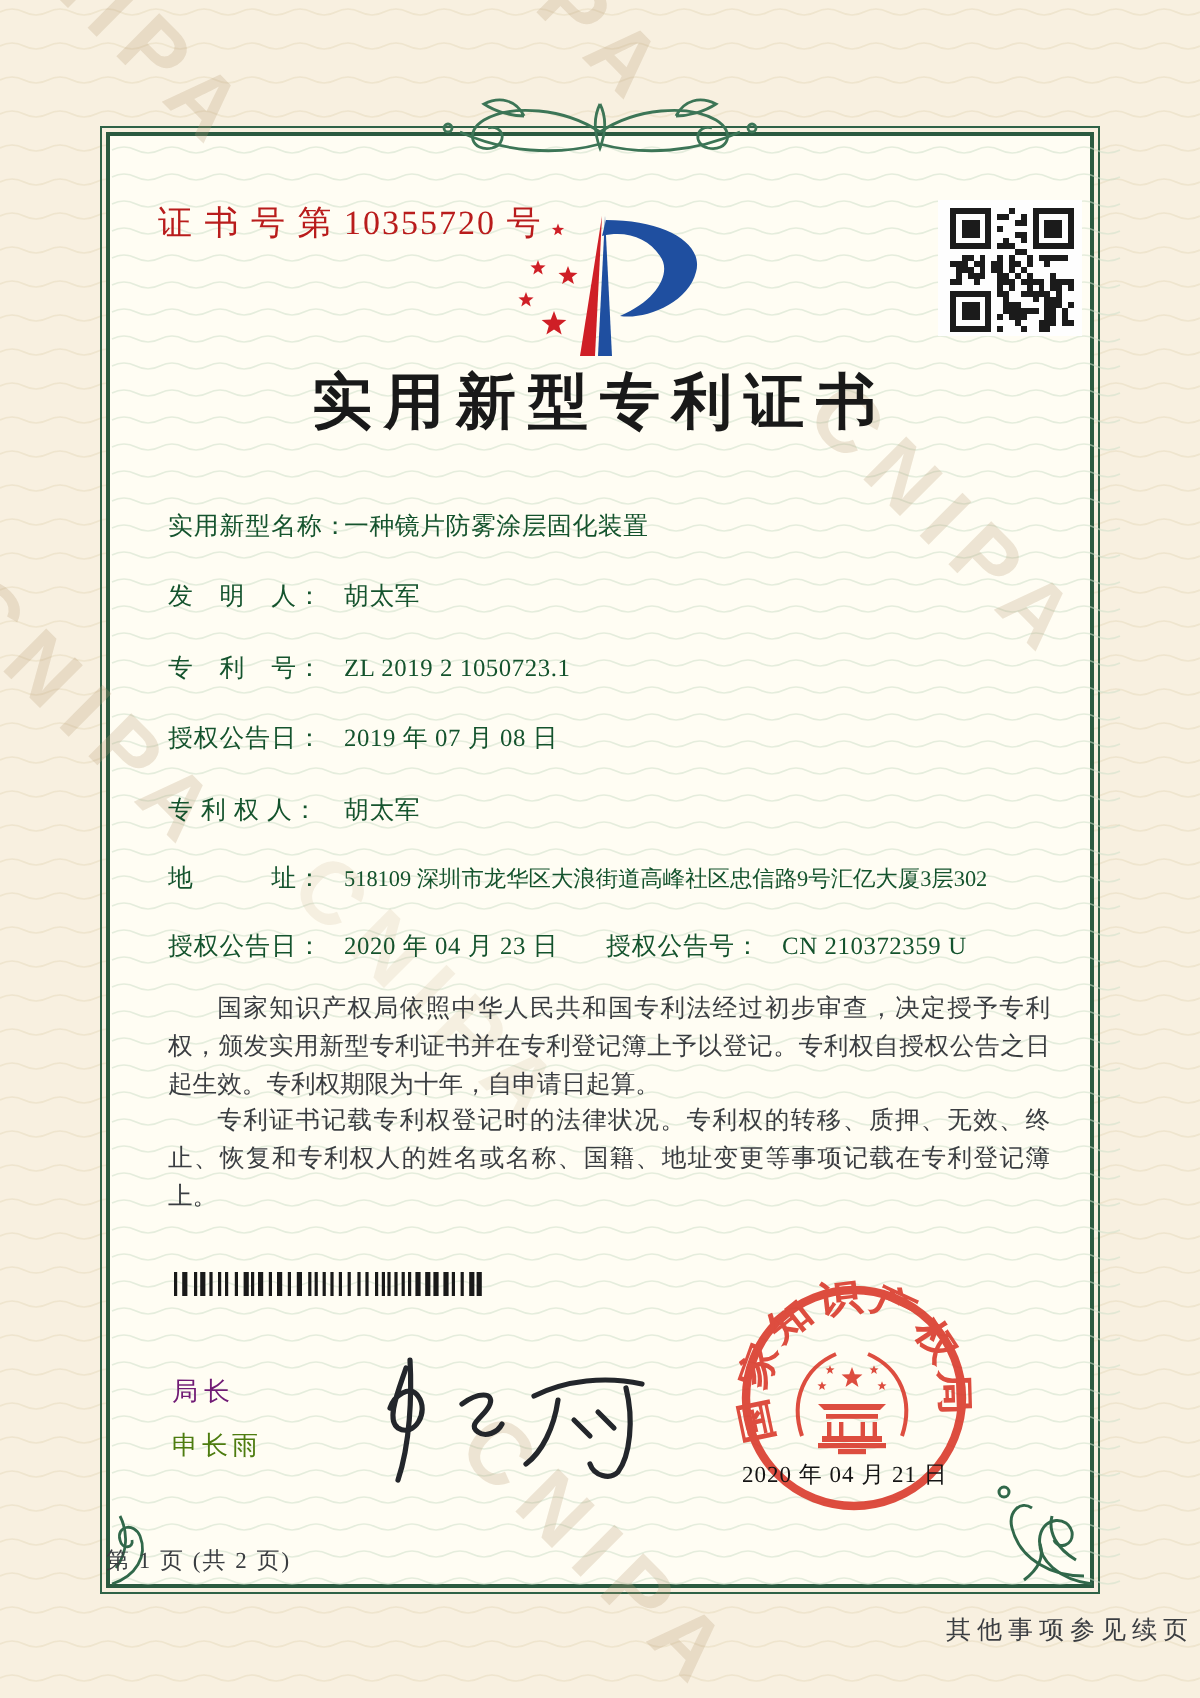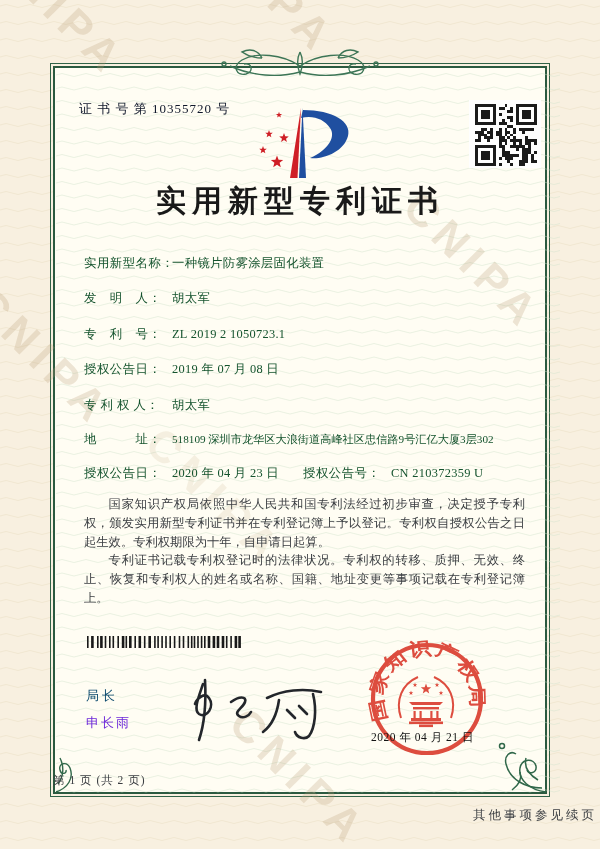--- a/index.html
+++ b/index.html
@@ -5,34 +5,34 @@
   html,body{margin:0;padding:0;background:#e8e2d4}
   .sheet{position:relative;width:600px;height:849px;background:#f8f0e0;overflow:hidden;
          font-family:"Liberation Serif","DejaVu Serif",serif;color:#34373b}
   .sheet svg{position:absolute;overflow:visible}
   .watermark{position:absolute;font-family:"Liberation Sans","DejaVu Sans",sans-serif;
              font-weight:700;font-size:44px;letter-spacing:8px;color:rgba(186,160,118,.26);
              transform:rotate(45deg);white-space:nowrap;user-select:none;pointer-events:none}
   .watermark.dim{color:rgba(186,160,118,.15)}
   .frame{position:absolute;left:53px;top:66px;width:494px;height:728px;box-sizing:border-box;
          border:2px solid #2b5a40;outline:1px solid #2f6247;outline-offset:2px;background:#fffdf3}
-  .certno{position:absolute;left:79px;top:100px;font-size:13px;letter-spacing:1px;color:#0f172a}
+  .certno{position:absolute;left:79px;top:100px;font-size:17px;letter-spacing:1px;color:#b91c1c}
   .qr-pad{position:absolute;left:469px;top:100px;width:72px;height:68px;background:#fefefe}
   .title{position:absolute;left:53px;top:181px;width:494px;text-align:center;font-size:30px;
          font-weight:700;letter-spacing:6px;color:#191919}
   .frow{position:absolute;left:84px;width:452px;font-size:12.4px;color:#14532d;white-space:nowrap}
   .flabel{display:inline-block;width:88px;letter-spacing:.5px}
   .fvalue{letter-spacing:.3px}
   .fvalue.small{font-size:11.2px;letter-spacing:0}
   .grant2{position:absolute;left:219px;top:0}
   .paras{position:absolute;left:84px;top:495px;width:441px;font-size:12.3px;line-height:18.8px;
          text-align:justify;color:#3a3d41}
   .paras p{margin:0;text-indent:2em}
-  .sig-title{position:absolute;left:86px;top:687px;font-size:13px;letter-spacing:3px;color:#0c4a6e}
-  .sig-name{position:absolute;left:86px;top:714px;font-size:13px;letter-spacing:2px;color:#6d28d9}
+  .sig-title{position:absolute;left:86px;top:687px;font-size:13px;letter-spacing:3px;color:#701a75}
+  .sig-name{position:absolute;left:86px;top:714px;font-size:13px;letter-spacing:2px;color:#4d7c0f}
   .seal-date{position:absolute;left:371px;top:730px;font-size:11.5px;font-weight:400;
              letter-spacing:.5px;color:#141414}
   .pageinfo{position:absolute;left:53px;top:773px;width:494px;text-align:left;font-size:11.5px;
             letter-spacing:1px;color:#3a3d41}
   .note{position:absolute;left:0;top:807px;width:597px;text-align:right;font-size:12.5px;
         letter-spacing:3px;color:#3a3d41}
 </style>
 </head>
 <body>
 

